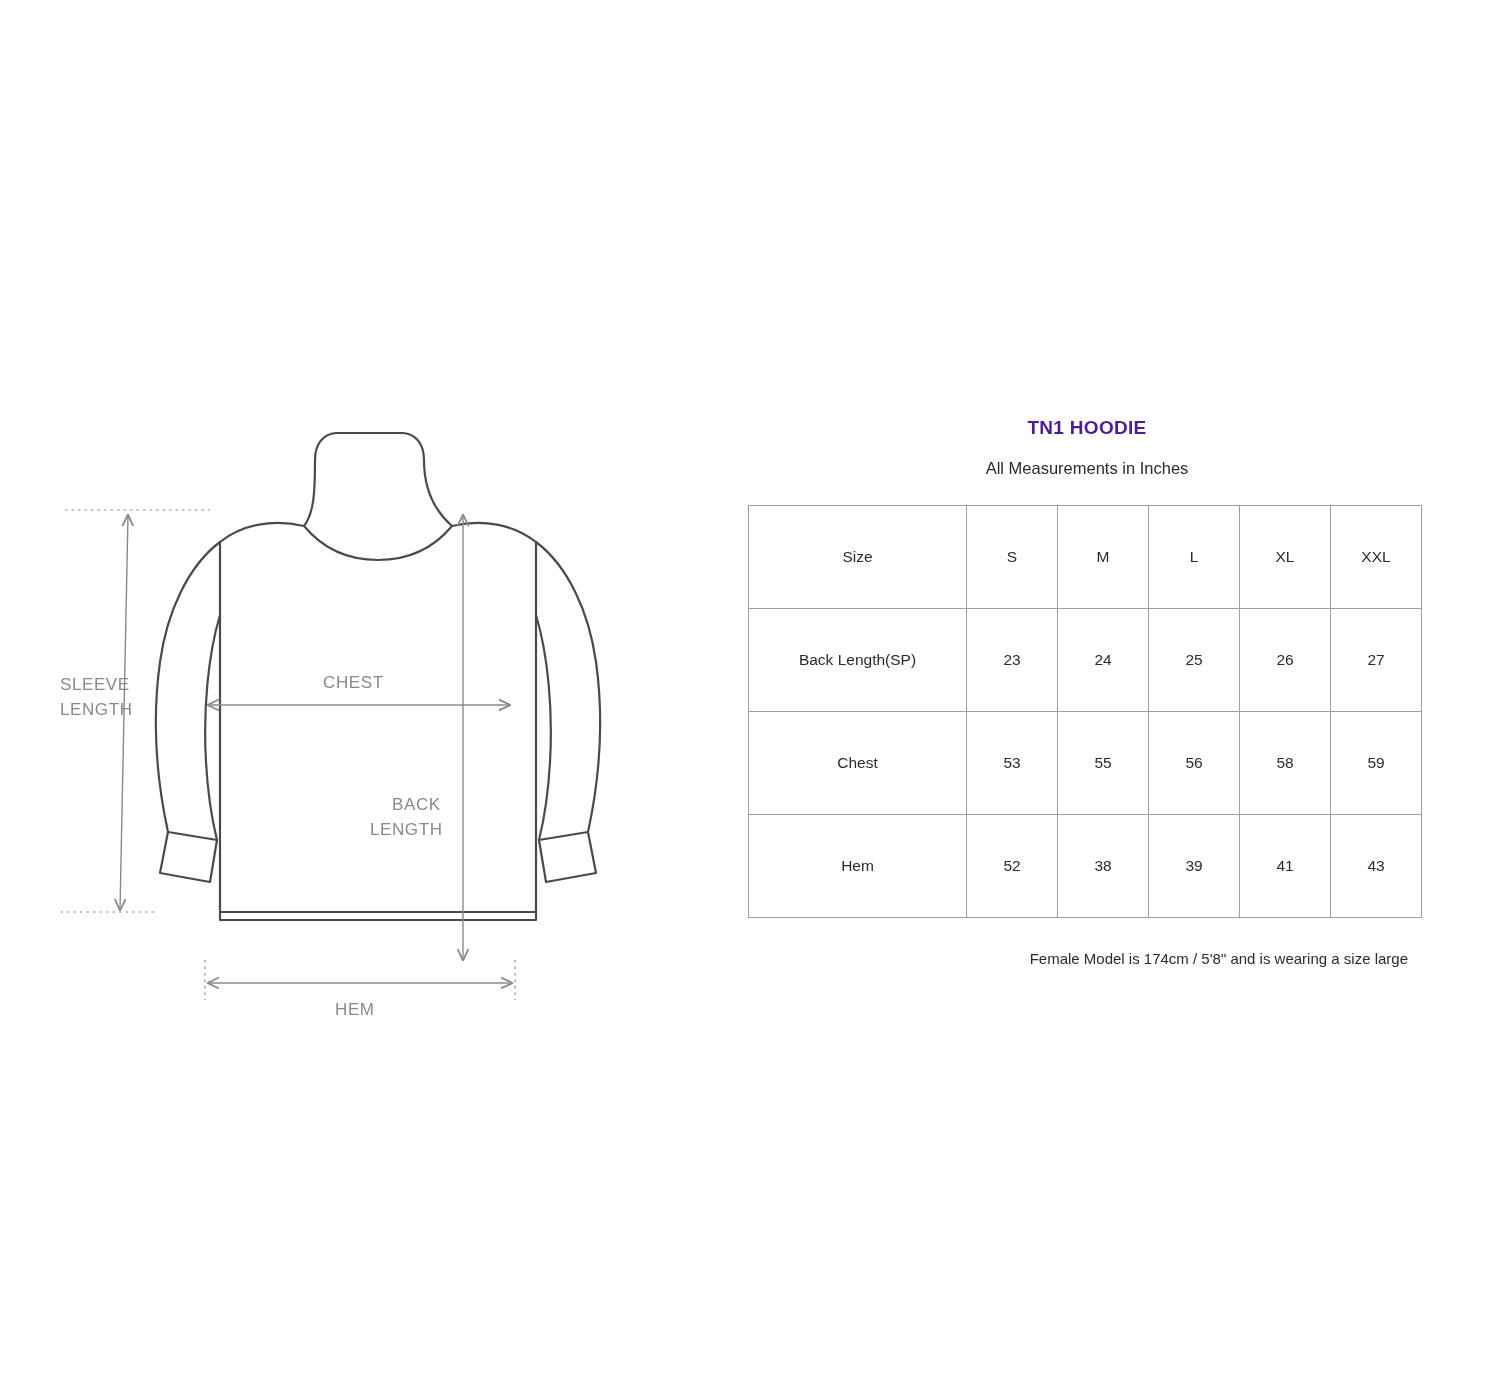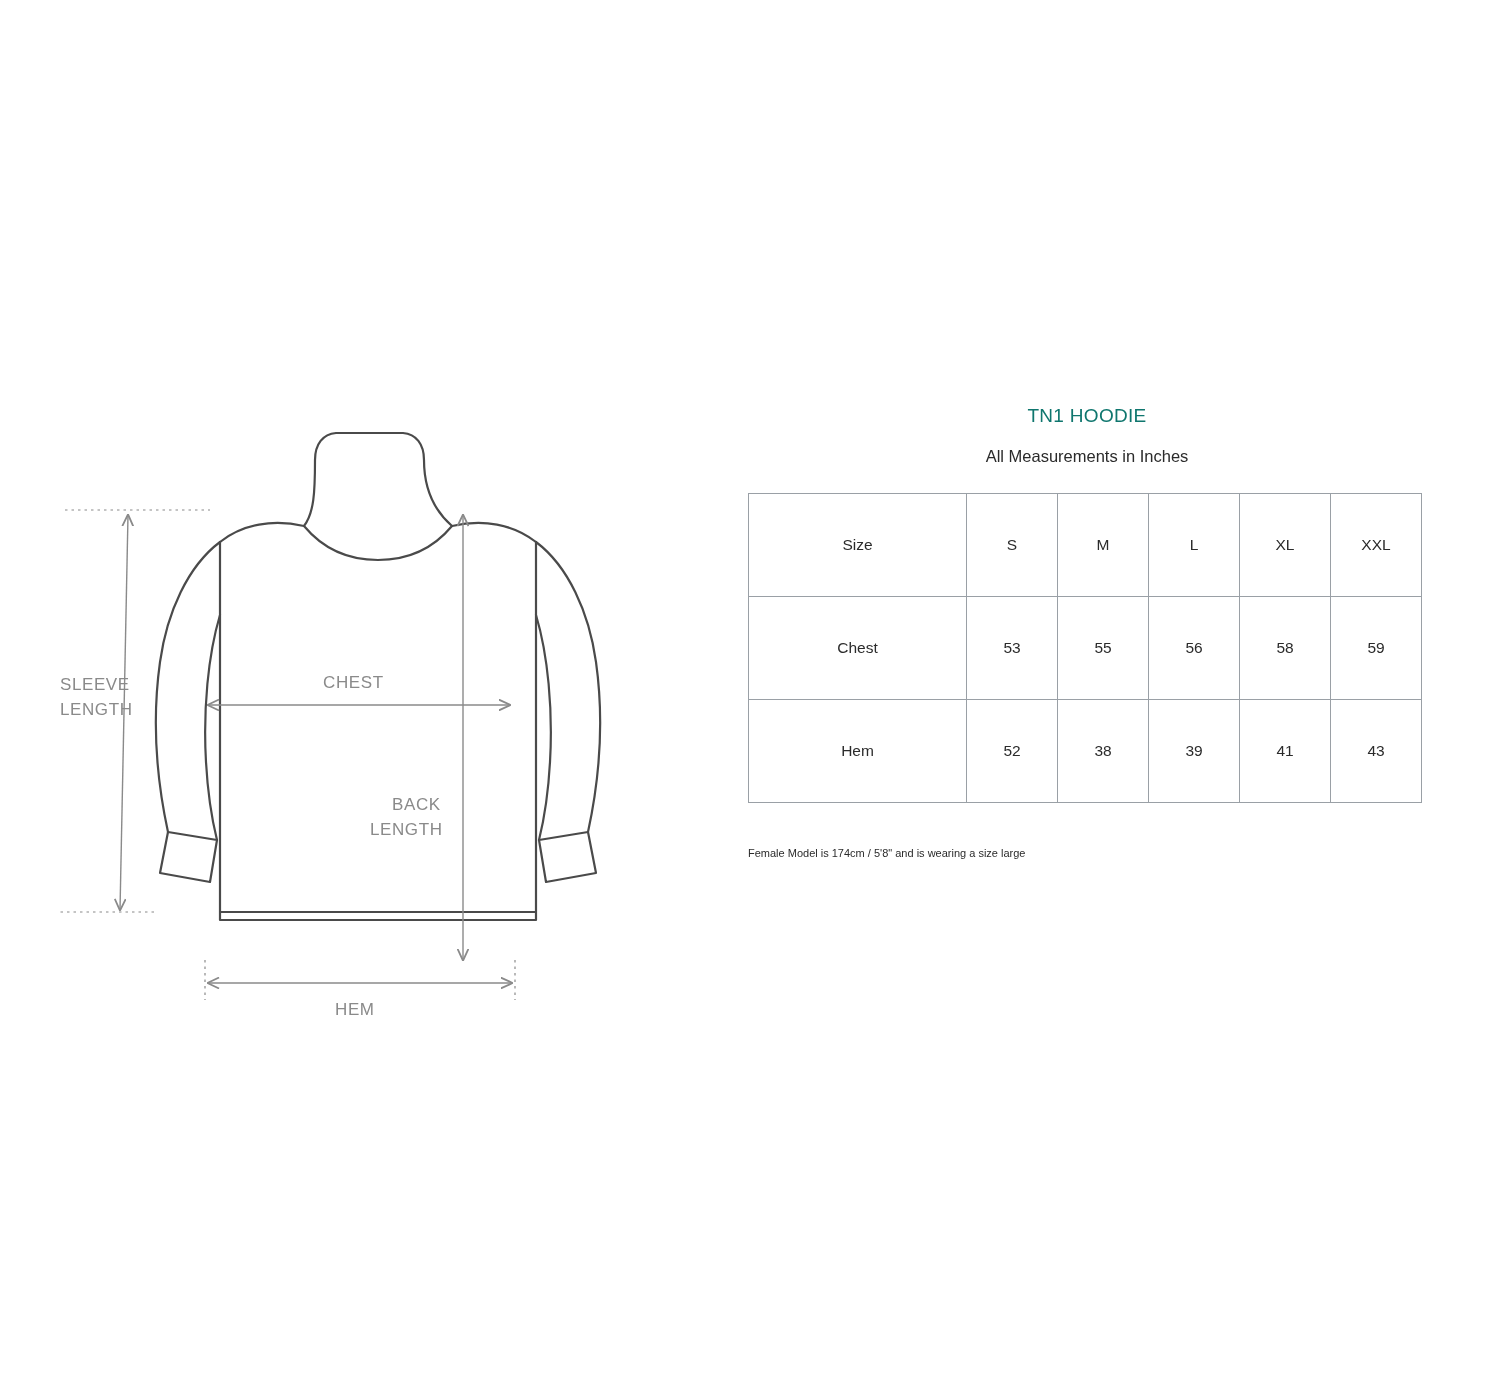--- a/index.html
+++ b/index.html
@@ -38,24 +38,25 @@
   
   #size-chart-panel {
     position: absolute;
     left: 748px;
     top: 405px;
     width: 660px;
   }
   .chart-title {
     text-align: center;
     font-size: 19px;
-    color: #0f766e;
+    color: #4c1d95;
     letter-spacing: 0.3px;
-    margin: 0 0 0 0;
+    margin: 12px 0 0 0;
     padding-left: 18px;
+    font-weight: bold;
   }
   .chart-subtitle {
     text-align: center;
     font-size: 16.5px;
     color: #2b2b2b;
     margin: 20px 0 0 0;
     padding-left: 18px;
   }
 
   table.size-table {
@@ -73,24 +74,25 @@
     color: #2b2b2b;
     font-weight: normal;
   }
   table.size-table td.rowhead {
     width: 215px;
   }
   table.size-table td.val {
     width: 88px;
   }
   .footnote {
-    margin-top: 44px;
-    font-size: 11px;
+    margin-top: 32px;
+    font-size: 15px;
     color: #2b2b2b;
     padding-left: 0px;
+    text-align: right;
   }
 </style>
 </head>
 <body>
 
 <div id="garment-diagram">
   <svg width="680" height="640" viewBox="0 0 680 640" xmlns="http://www.w3.org/2000/svg">
     <defs>
       <marker id="arrHead" markerWidth="9" markerHeight="9" refX="8" refY="4.5" orient="auto">
         <path d="M0,0.6 L8.5,4.5 L0,8.4" fill="none" stroke="#8a8a8a" stroke-width="1.3"></path>
@@ -165,20 +167,28 @@
     <tbody id="size-table-body">
         <tr>
           <td class="rowhead">Size</td>
           <td class="val">S</td>
           <td class="val">M</td>
           <td class="val">L</td>
           <td class="val">XL</td>
           <td class="val">XXL</td>
         </tr>
         <tr>
+          <td class="rowhead">Back Length(SP)</td>
+          <td class="val">23</td>
+          <td class="val">24</td>
+          <td class="val">25</td>
+          <td class="val">26</td>
+          <td class="val">27</td>
+        </tr>
+        <tr>
           <td class="rowhead">Chest</td>
           <td class="val">53</td>
           <td class="val">55</td>
           <td class="val">56</td>
           <td class="val">58</td>
           <td class="val">59</td>
         </tr>
         <tr>
           <td class="rowhead">Hem</td>
           <td class="val">52</td>

